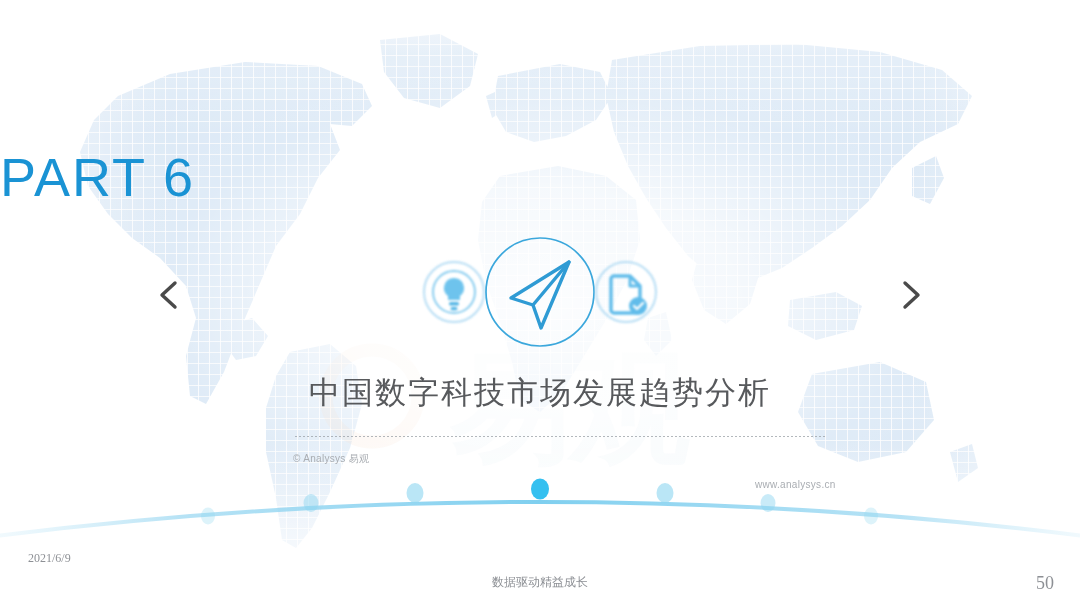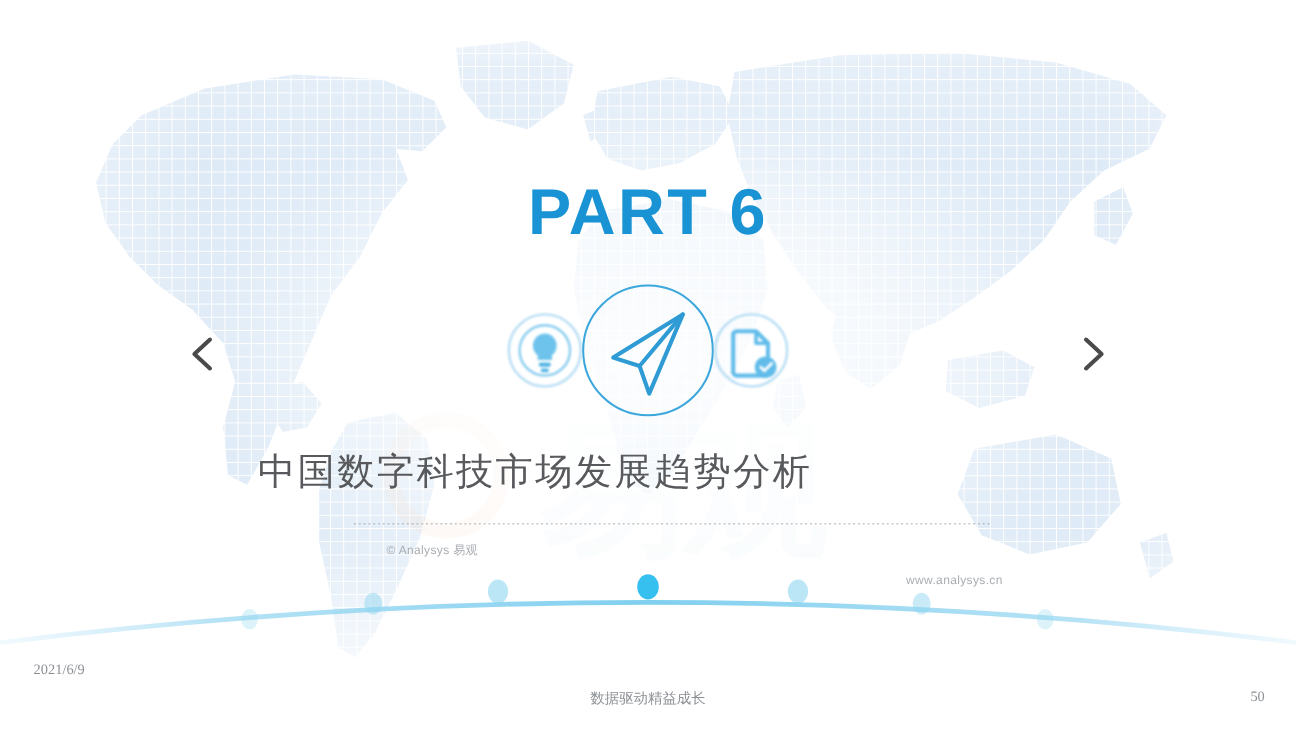--- a/index.html
+++ b/index.html
@@ -51,23 +51,23 @@
     width: 480px; height: 190px;
     pointer-events: none;
     opacity: 0.30;
   }
 
   
   .part-title {
     position: absolute;
     left: 0; top: 146px;
     width: 1080px;
-    text-align: center;
+    text-align: left;
     font-size: 54px;
-    font-weight: bold;
+    font-weight: normal;
     letter-spacing: 2px;
     color: #1A93D4;
   }
 
   
   .icon-cluster {
     position: absolute;
     left: 410px; top: 232px;
     width: 260px; height: 120px;
   }
@@ -83,21 +83,21 @@
   .icon-main {
     position: absolute;
     left: 63px; top: 0px;
     width: 134px; height: 120px;
   }
 
   
   .subtitle {
     position: absolute;
     left: 0; top: 372px;
-    width: 892px;
+    width: 1080px;
     text-align: center;
     font-size: 31px;
     letter-spacing: 2px;
     color: #57595C;
     font-family: "DejaVu Sans", "Liberation Sans", sans-serif;
   }
 
   
   .divider {
     position: absolute;
@@ -107,21 +107,20 @@
     background-size: 4px 1px;
     background-repeat: repeat-x;
     opacity: 0.75;
   }
   .credit-left {
     position: absolute;
     left: 293px; top: 452px;
     font-size: 10px;
     color: #a9adb2;
     letter-spacing: .3px;
-    margin-left: 29px;
   }
   .credit-right {
     position: absolute;
     left: 755px; top: 479px;
     font-size: 10px;
     color: #a9adb2;
     letter-spacing: .3px;
   }
 
   
@@ -157,21 +156,21 @@
     left: 0; top: 574px;
     width: 1080px;
     text-align: center;
     font-size: 12px;
     color: #8d9095;
     font-family: "DejaVu Sans", "Liberation Sans", sans-serif;
   }
   .footer-page {
     position: absolute;
     right: 26px; top: 573px;
-    font-size: 12px;
+    font-size: 18px;
     color: #8d9095;
     font-family: "Liberation Serif", "DejaVu Serif", serif;
   }
 </style>
 </head>
 <body>
 
 <div class="slide">
 
   <div class="bg-map">

